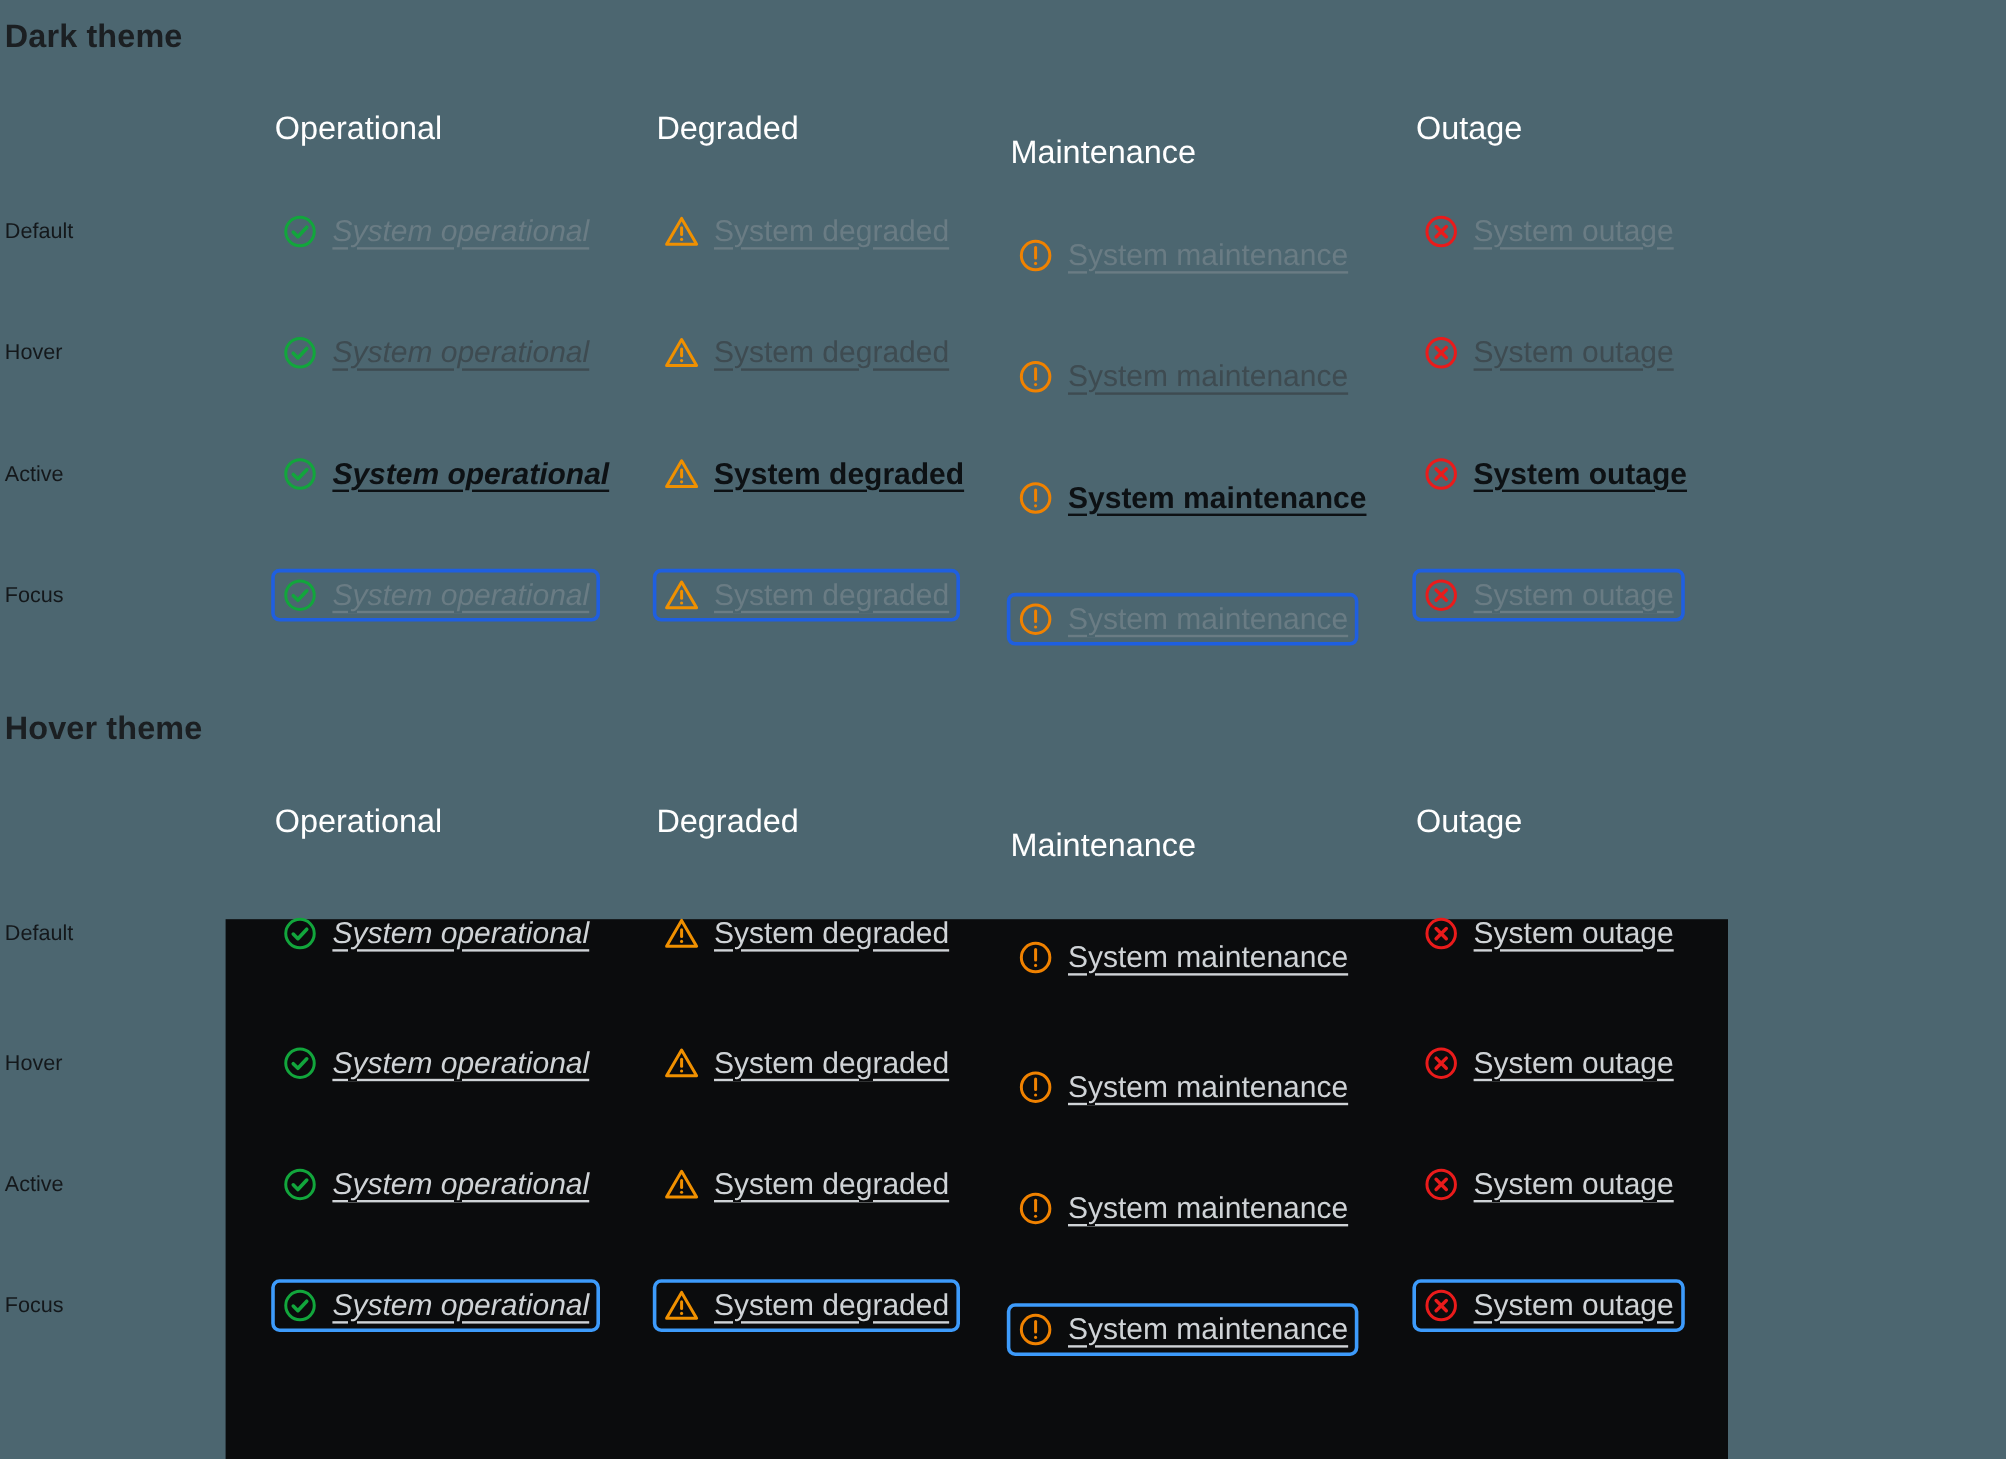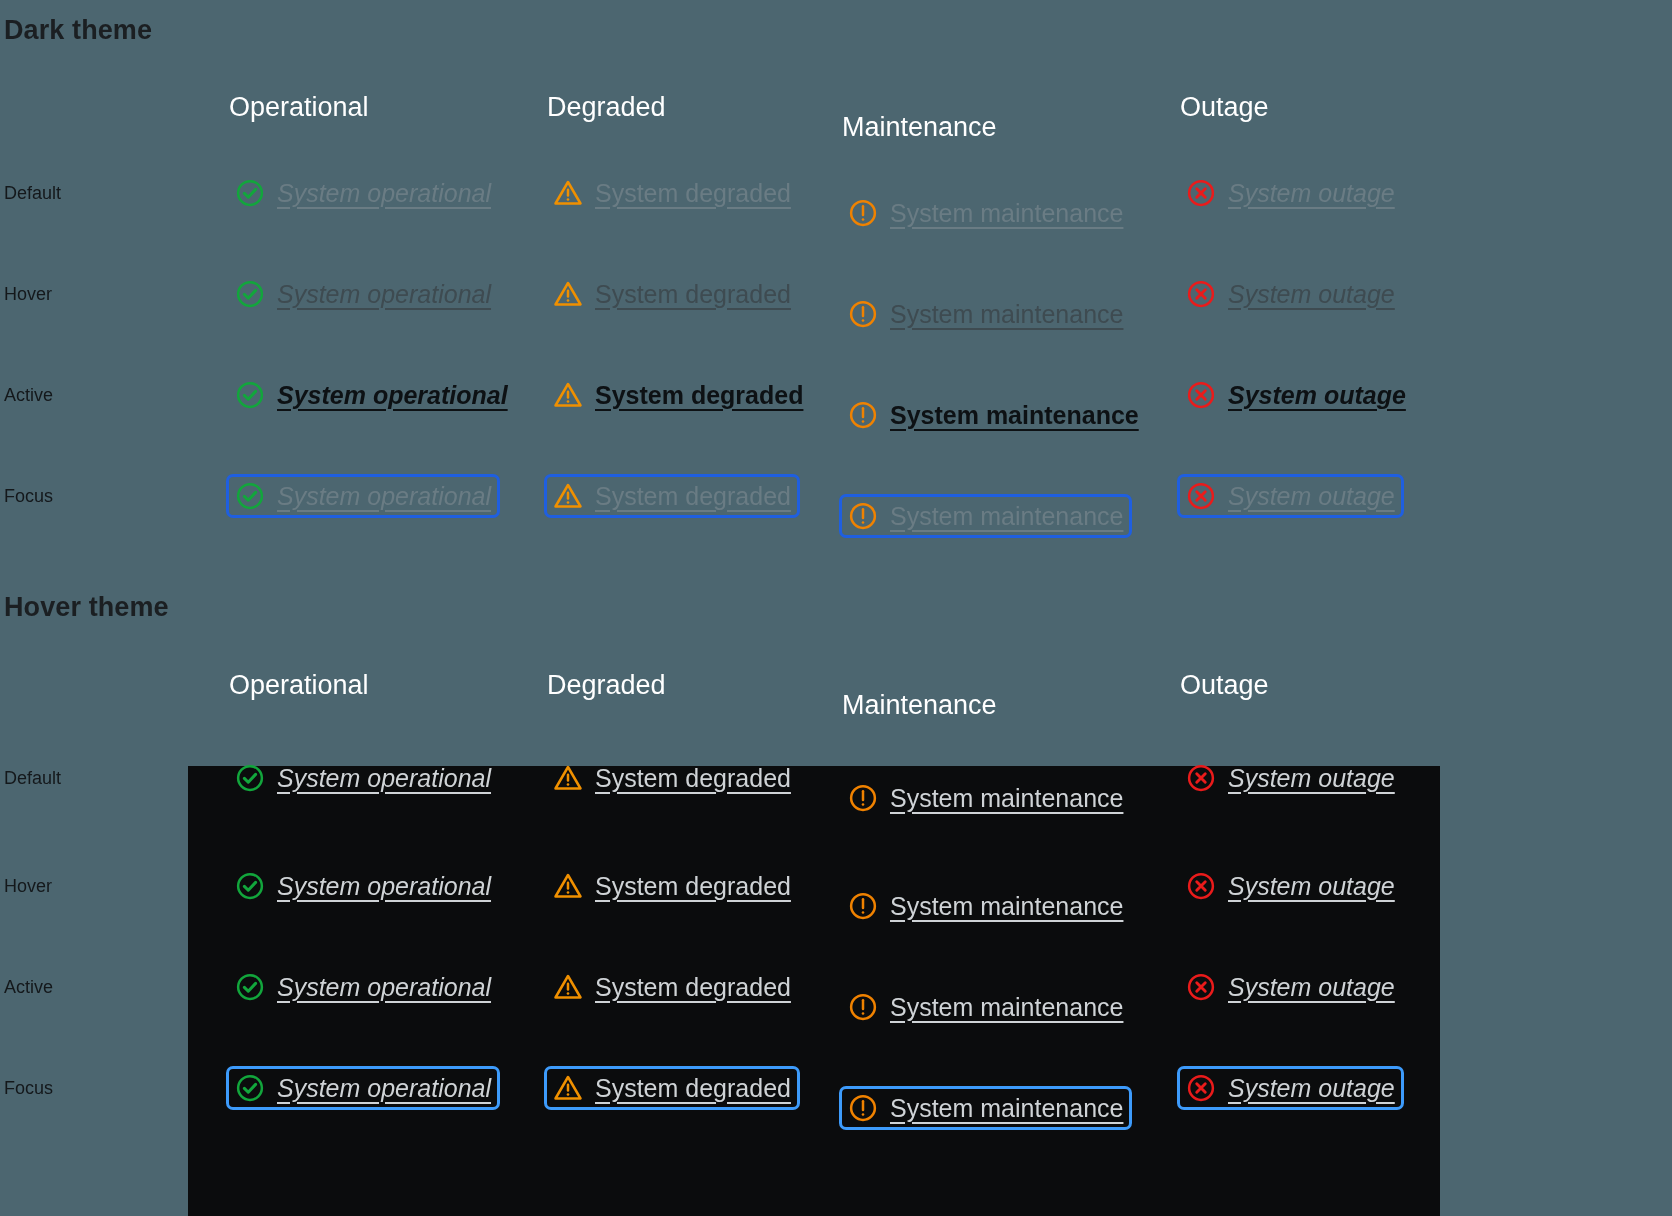--- a/index.html
+++ b/index.html
@@ -103,21 +103,21 @@
   .dark .st-focus{border-color:#3d9bfb;}
   .dark .st-active .lbl{font-weight:normal;}
 
   .c0{left:229px;}
   .c1{left:547px;}
   .c2{left:842px;margin-top:20px;}
   .c3{left:1180px;}
   .cell.c0{left:226px;font-style:italic;}
   .cell.c1{left:544px;justify-content:flex-end;}
   .cell.c2{left:839px;text-align:right;}
-  .cell.c3{left:1177px;font-style:italic;}
+  .cell.c3{left:1177px;}
 </style>
 </head>
 <body>
 
 <div class="dark-panel"></div>
 
 <div class="theme-title" id="light-title">Dark theme</div>
 
 <div class="grid" id="light-grid">
   <div class="row hdr-row">

